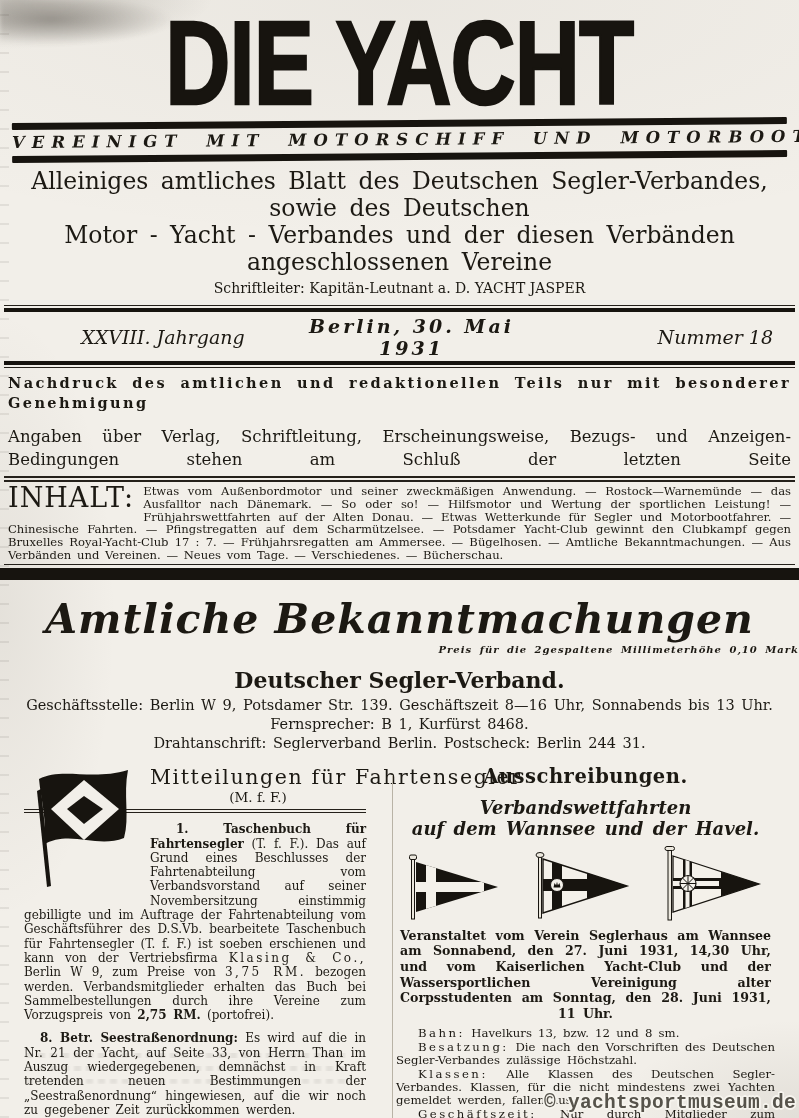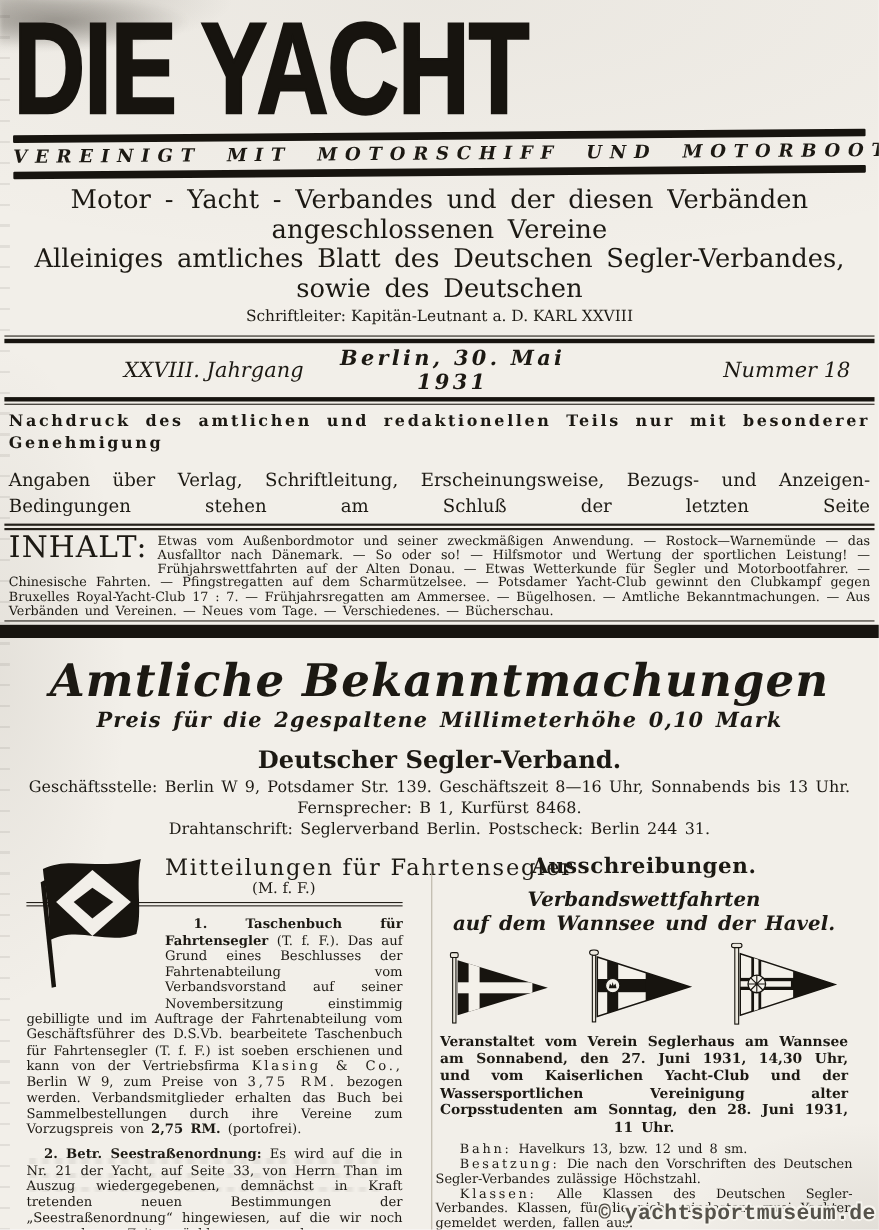--- a/index.html
+++ b/index.html
@@ -22,55 +22,55 @@
   .edge-noise { position:absolute; left:0; top:0; width:9px; height:100%;
     background:repeating-linear-gradient(0deg, rgba(60,55,48,.5) 0 2px, transparent 2px 19px);
     opacity:.18; filter:blur(.6px); }
   .ghost { position:absolute; left:26px; top:1046px; width:320px; height:38px; opacity:.14; filter:blur(1.3px);
     background:
       repeating-linear-gradient(90deg, rgba(60,55,48,.55) 0 7px, transparent 7px 12px);
     -webkit-mask-image:repeating-linear-gradient(0deg, #000 0 5px, transparent 5px 13px);
             mask-image:repeating-linear-gradient(0deg, #000 0 5px, transparent 5px 13px); }
 
   
-  .mast-title { height:114px; margin-top:6px; display:flex; align-items:center; justify-content:flex-start; }
+  .mast-title { height:114px; margin-top:6px; display:flex; align-items:center; justify-content:center; }
   .mast-title span {
     font-family:"Liberation Sans", sans-serif; font-weight:700; font-size:95px; line-height:95px;
     letter-spacing:-1px; color:#17140f; -webkit-text-stroke:2px #17140f;
     transform:scale(.95,1.24); transform-origin:center; white-space:nowrap; }
   .banner { transform:rotate(-.45deg); transform-origin:center; margin:0 12px; }
   .bar { height:7px; background:#17140f; border-radius:1px; }
   .mast-sub { text-align:center; font-style:italic; font-weight:700; font-size:16.5px; line-height:26px;
     letter-spacing:7px; word-spacing:10px; white-space:nowrap; }
   .tagline { margin-top:8px; text-align:center; font-size:23.5px; line-height:27px; word-spacing:5px; }
   .editor { text-align:center; font-size:14px; margin-top:4px; }
 
   
   .r1 { height:1px; background:#24201a; margin:0 4px; }
   .r2 { height:2px; background:#24201a; margin:0 4px; }
   .r4 { height:4px; background:#17140f; margin:0 4px; }
   .bar12 { height:12px; background:#17140f; }
 
   
   .dateline { display:flex; align-items:center; padding:3px 16px 2px 16px; font-style:italic; font-size:19px; }
-  .dateline .vol { flex:1; text-align:right; padding-left:34px; }
+  .dateline .vol { flex:1; text-align:center; padding-left:34px; }
   .dateline .pd  { flex:1.2; text-align:center; font-weight:700; letter-spacing:3px; }
   .dateline .num { flex:1; text-align:right; padding-right:10px; }
 
   .notice1 { margin-top:5px; padding:0 8px; font-weight:700; font-size:14.5px; line-height:20px;
     letter-spacing:2.4px; word-spacing:5px; text-align:justify; text-align-last:justify; }
   .notice2 { padding:0 8px; font-size:16.5px; line-height:23px; text-align:justify; text-align-last:justify;margin-top:12px; }
 
   .inhalt { padding:3px 8px 2px 8px; }
   .inhalt .lbl { float:left; font-size:27px; line-height:26px; letter-spacing:1px; margin-right:9px; }
   .inhalt .txt { font-size:11.6px; line-height:12.8px; text-align:justify; word-spacing:2px; }
 
   
   .sec-title { text-align:center; font-style:italic; font-weight:700; font-size:41px; line-height:46px; margin-top:16px; letter-spacing:1px; }
-  .price-note { text-align:center; font-style:italic; font-weight:700; font-size:19px; margin-top:2px; letter-spacing:1px; word-spacing:3px; }
+  .price-note { text-align:right; font-style:italic; font-weight:700; font-size:10px; margin-top:2px; letter-spacing:1px; word-spacing:3px; }
   .org-name { text-align:center; font-weight:700; font-size:22px; margin-top:12px; }
   .office { text-align:center; font-size:14.5px; line-height:19px; margin-top:3px; word-spacing:2px; }
 
   
   .columns { position:relative; display:flex; margin-top:12px; padding:0 24px; }
   .col-divider { position:absolute; left:392px; top:10px; width:1px; height:482px; background:#b9b3a6; }
   .col-left { width:358px; padding-right:16px; box-sizing:border-box; }
   .col-right { flex:1; padding-left:14px; box-sizing:border-box; }
 
   .burgee { float:left; width:116px; height:128px; margin:0 10px 2px 0; }
@@ -105,24 +105,24 @@
 
   <div class="mast-title">
     <span>DIE YACHT</span>
   </div>
   <div class="banner">
     <div class="bar"></div>
     <div class="mast-sub">VEREINIGT MIT MOTORSCHIFF UND MOTORBOOT</div>
     <div class="bar"></div>
   </div>
   <div class="tagline">
+    <div>Alleiniges amtliches Blatt des Deutschen Segler-Verbandes, sowie des Deutschen</div>
     <div>Motor - Yacht - Verbandes und der diesen Verbänden angeschlossenen Vereine</div>
-    <div>Alleiniges amtliches Blatt des Deutschen Segler-Verbandes, sowie des Deutschen</div>
-  </div>
-  <div class="editor">Schriftleiter: Kapitän-Leutnant a. D. KARL XXVIII</div>
+  </div>
+  <div class="editor">Schriftleiter: Kapitän-Leutnant a. D. YACHT JASPER</div>
 
   <div style="margin-top:9px">
     <div class="r1"></div>
     <div class="r4" style="margin-top:2px"></div>
   </div>
   <div class="dateline">
     <div class="vol">XXVIII. Jahrgang</div>
     <div class="pd">Berlin, 30. Mai 1931</div>
     <div class="num">Nummer 18</div>
   </div>
@@ -163,21 +163,21 @@
         <path d="M15,14 C38,2 68,16 104,5 C99,30 106,52 100,73 C72,84 46,64 19,80 C24,57 17,36 15,14 Z" fill="#17140f"></path>
         <polygon points="60,15 95,44 60,75 27,44" fill="#f2efe9"></polygon>
         <polygon points="60,31 79,44 60,59 43,44" fill="#17140f"></polygon>
       </svg>
       <div class="lc-head">Mitteilungen für Fahrtensegler</div>
       <div class="lc-sub">(M. f. F.)</div>
       <div class="dbl-rule"></div>
 
       <p class="first"><span class="lead">1. Taschenbuch für Fahrtensegler</span><span> (T. f. F.).  Das auf Grund eines Beschlusses der Fahrtenabteilung vom Verbandsvorstand auf seiner Novembersitzung einstimmig gebilligte und im Auftrage der Fahrtenabteilung vom Geschäftsführer des D.S.Vb. bearbeitete Taschenbuch für Fahrtensegler (T. f. F.) ist soeben erschienen und kann von der Vertriebsfirma </span><span class="g">Klasing &amp; Co.,</span><span> Berlin W 9, zum Preise von </span><span class="g">3,75 RM.</span><span> bezogen werden.  Verbandsmitglieder erhalten das Buch bei Sammelbestellungen durch ihre Vereine zum Vorzugspreis von </span><span class="lead">2,75 RM.</span><span> (portofrei).</span></p>
 
-      <p class="ind"><span class="lead">2. Betr. Seestraßenordnung:</span><span> Es wird auf die in Nr. 21 der Yacht, auf Seite 33, von Herrn Than im Auszug wiedergegebenen, demnächst in Kraft tretenden neuen Bestimmungen der „Seestraßenordnung“ hingewiesen, auf die wir noch zu gegebener Zeit zurückkommen werden.</span></p>
+      <p class="ind"><span class="lead">8. Betr. Seestraßenordnung:</span><span> Es wird auf die in Nr. 21 der Yacht, auf Seite 33, von Herrn Than im Auszug wiedergegebenen, demnächst in Kraft tretenden neuen Bestimmungen der „Seestraßenordnung“ hingewiesen, auf die wir noch zu gegebener Zeit zurückkommen werden.</span></p>
 
       <p class="ind"><span class="lead">3. Betr. Schlepperlaubnis und Kanalabgaben auf dem Kaiser-Wilhelm-Kanal.</span></p>
 
     </div>
 
     <div class="col-right rc">
       <div class="rc-head">Ausschreibungen.</div>
       <div class="rc-event">
         <div>Verbandswettfahrten</div>
         <div>auf dem Wannsee und der Havel.</div>

